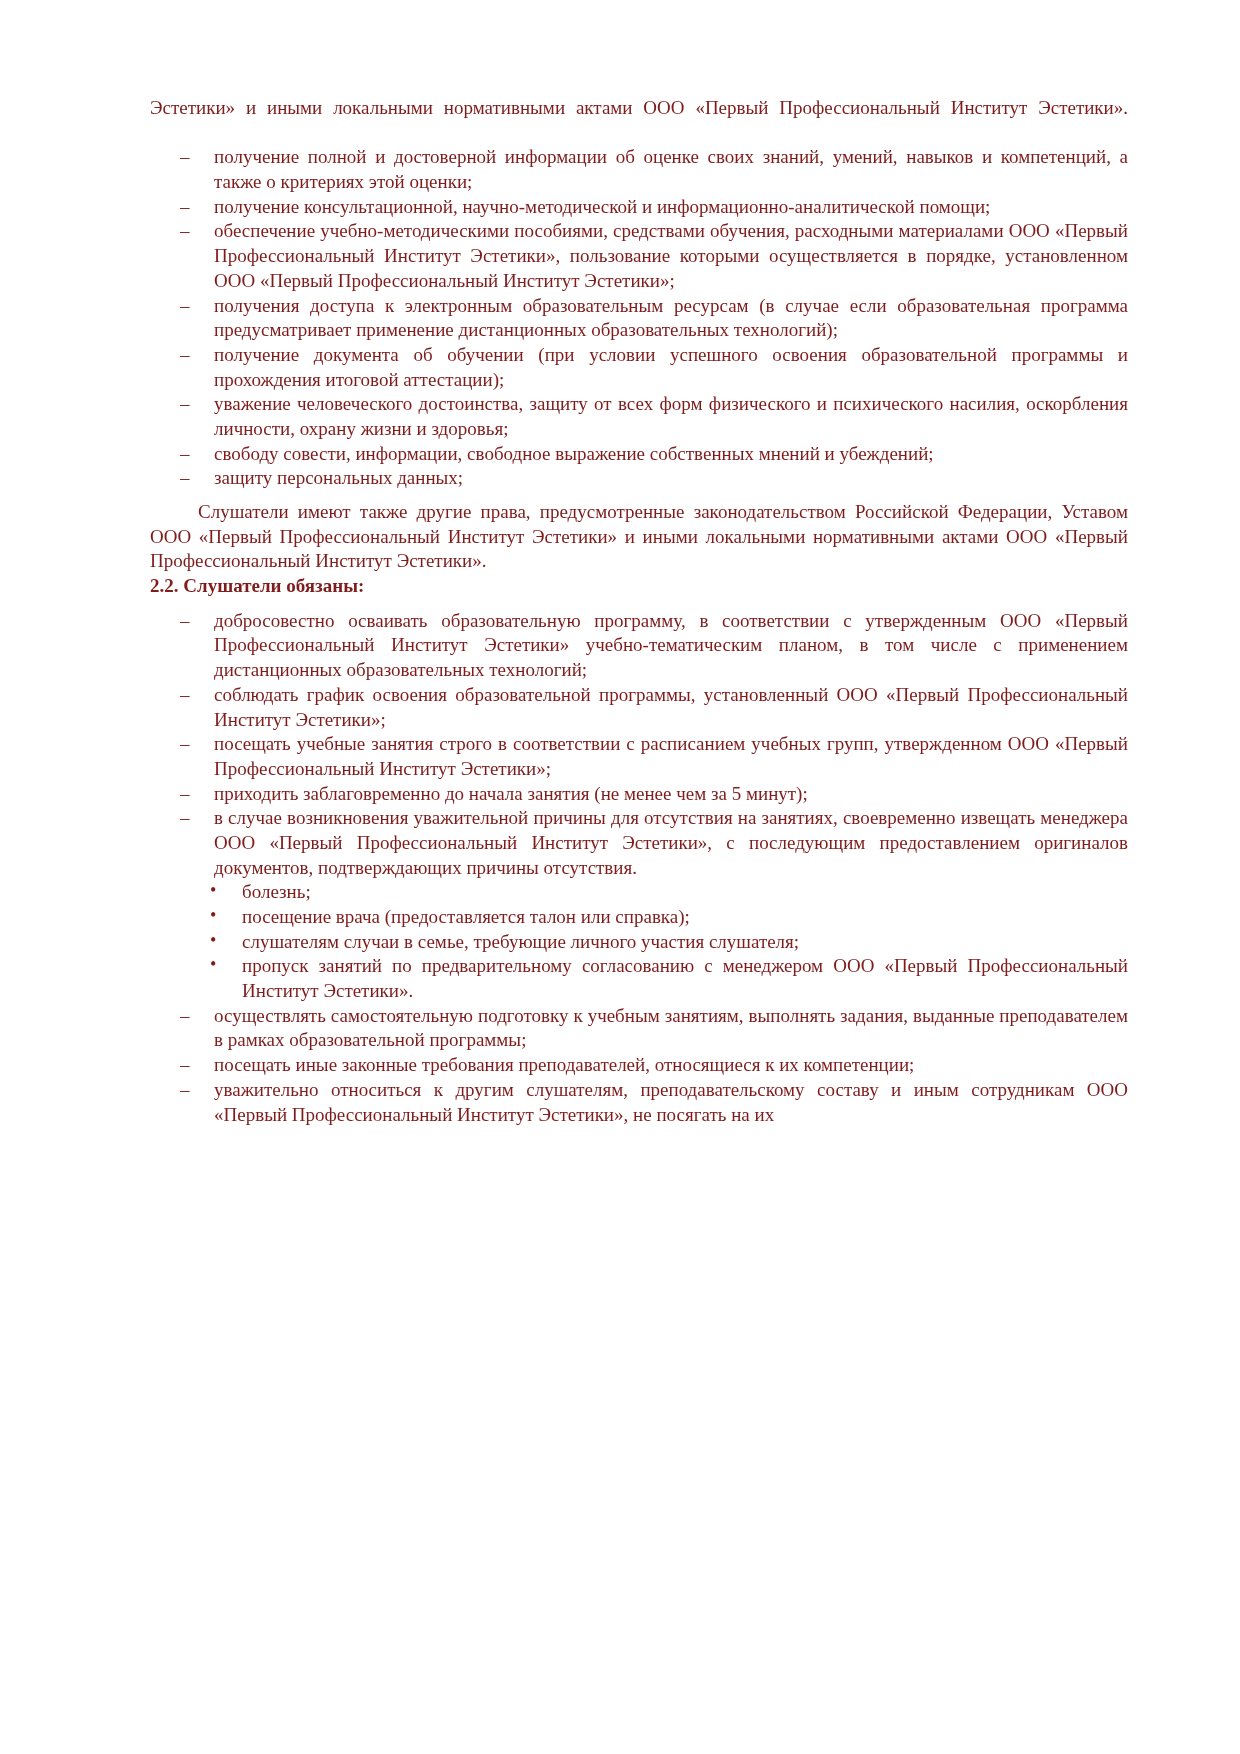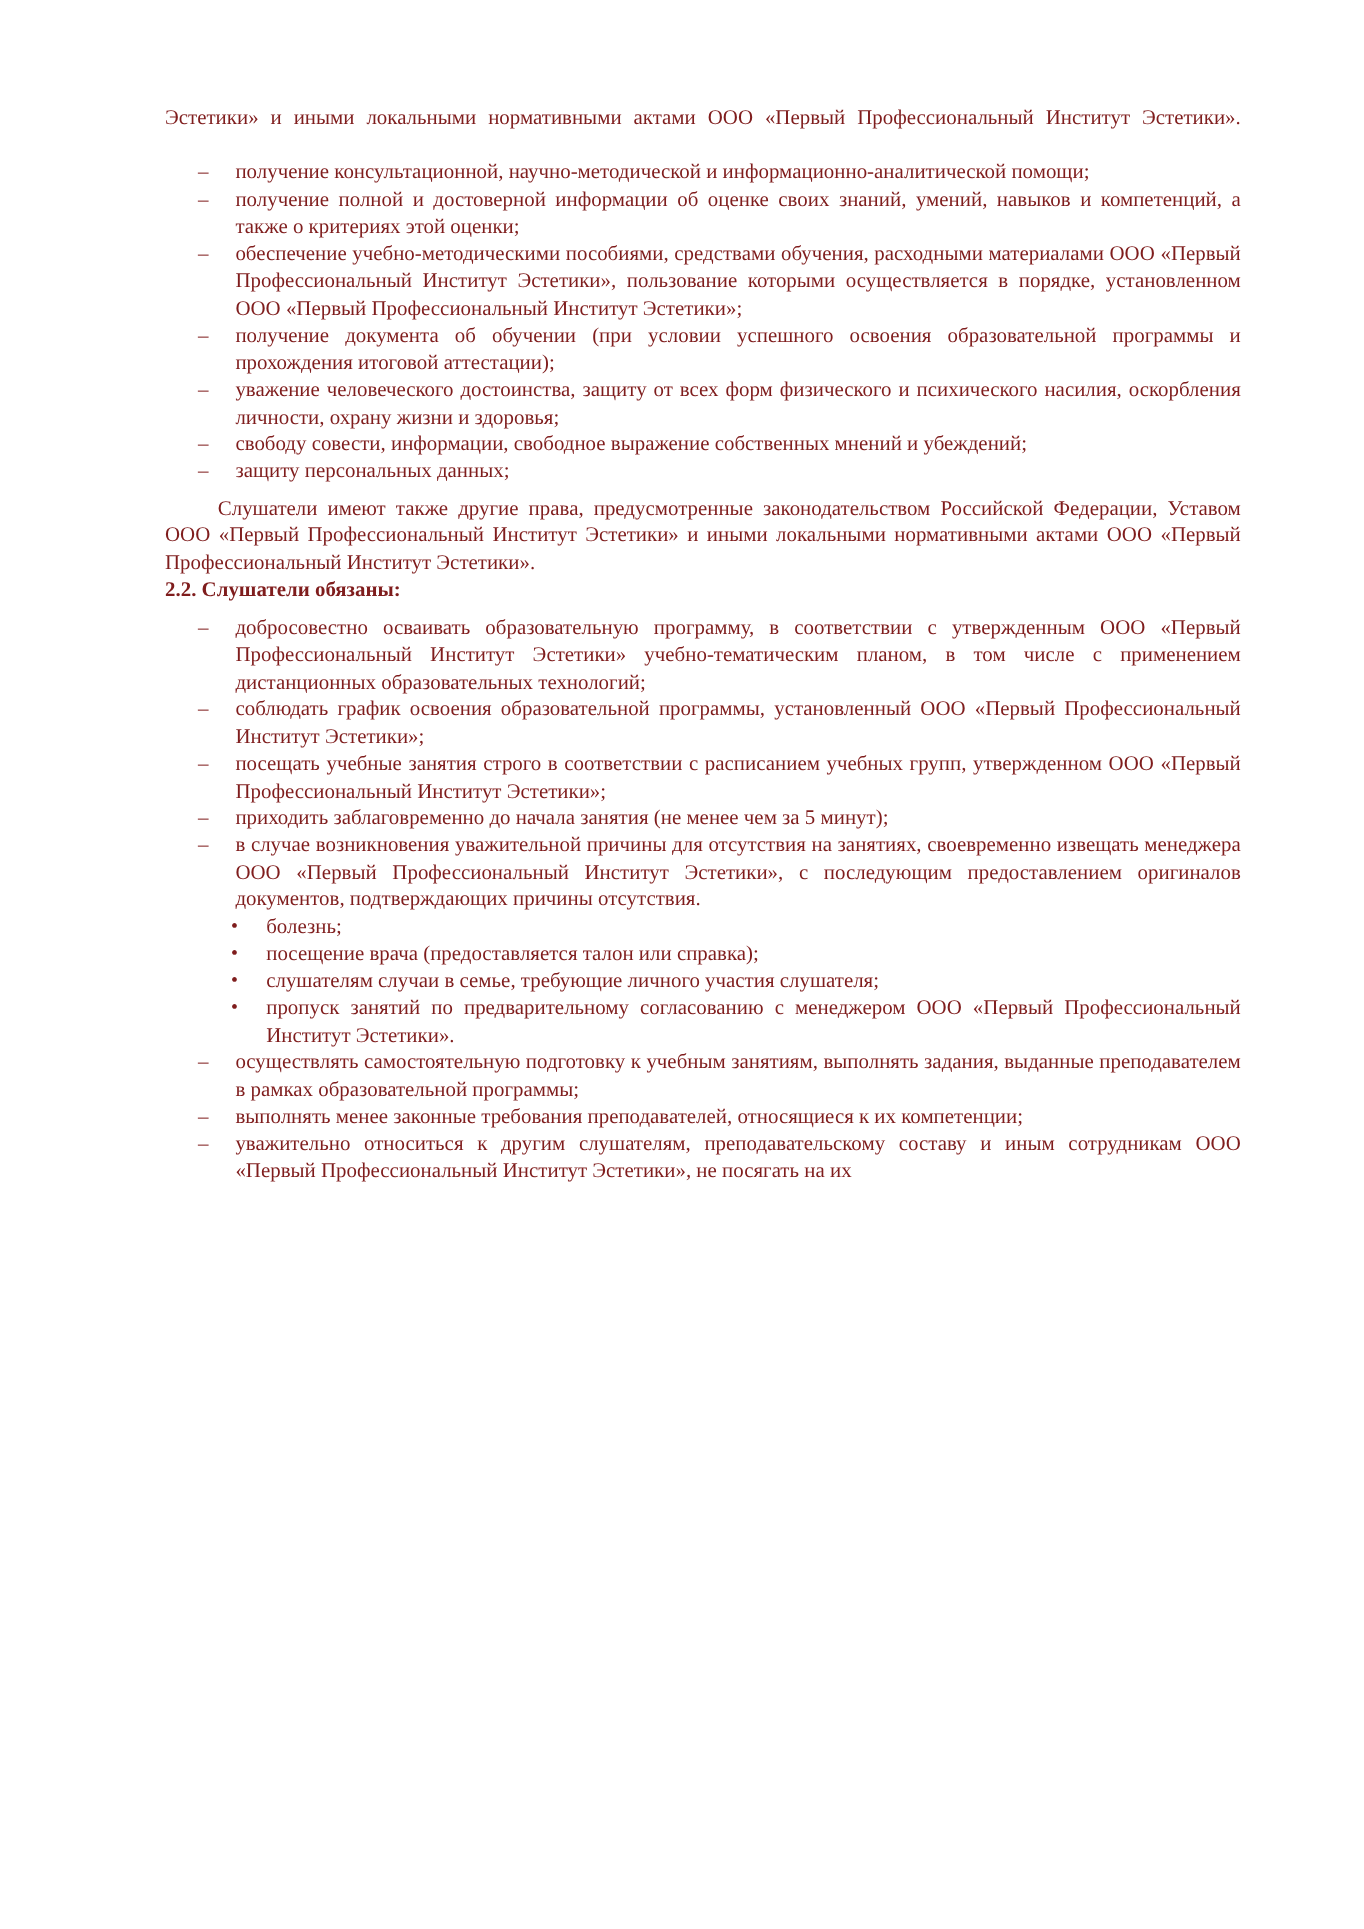--- a/index.html
+++ b/index.html
@@ -85,23 +85,24 @@
 </style>
 </head>
 <body>
 
 <div class="page">
   <div class="doc">
 
     <p class="justify-stretch">Эстетики» и иными локальными нормативными актами ООО «Первый Профессиональный Институт Эстетики».</p>
 
     <ul class="dash">
+      <li>получение полной и достоверной информации об оценке своих знаний, умений, навыков и компетенций, а также о критериях этой оценки;</li>
       <li>получение консультационной, научно-методической и информационно-аналитической помощи;</li>
-      <li>получение полной и достоверной информации об оценке своих знаний, умений, навыков и компетенций, а также о критериях этой оценки;</li>
       <li>обеспечение учебно-методическими пособиями, средствами обучения, расходными материалами ООО «Первый Профессиональный Институт Эстетики», пользование которыми осуществляется в порядке, установленном ООО «Первый Профессиональный Институт Эстетики»;</li>
+      <li>получения доступа к электронным образовательным ресурсам (в случае если образовательная программа предусматривает применение дистанционных образовательных технологий);</li>
       <li>получение документа об обучении (при условии успешного освоения образовательной программы и прохождения итоговой аттестации);</li>
       <li>уважение человеческого достоинства, защиту от всех форм физического и психического насилия, оскорбления личности, охрану жизни и здоровья;</li>
       <li>свободу совести, информации, свободное выражение собственных мнений и убеждений;</li>
       <li>защиту персональных данных;</li>
     </ul>
 
     <div class="spacer-sm"></div>
 
     <p class="para-indent">Слушатели имеют также другие права, предусмотренные законодательством Российской Федерации, Уставом ООО «Первый Профессиональный Институт Эстетики» и иными локальными нормативными актами ООО «Первый Профессиональный Институт Эстетики».</p>
 
@@ -118,18 +119,18 @@
 
     <ul class="bullet">
       <li>болезнь;</li>
       <li>посещение врача (предоставляется талон или справка);</li>
       <li>слушателям случаи в семье, требующие личного участия слушателя;</li>
       <li>пропуск занятий по предварительному согласованию с менеджером ООО «Первый Профессиональный Институт Эстетики».</li>
     </ul>
 
     <ul class="dash">
       <li>осуществлять самостоятельную подготовку к учебным занятиям, выполнять задания, выданные преподавателем в рамках образовательной программы;</li>
-      <li>выполнять менее законные требования преподавателей, относящиеся к их компетенции;</li>
+      <li>посещать иные законные требования преподавателей, относящиеся к их компетенции;</li>
       <li>уважительно относиться к другим слушателям, преподавательскому составу и иным сотрудникам ООО «Первый Профессиональный Институт Эстетики», не посягать на их</li>
     </ul>
 
   </div>
 </div>
 
 </body></html>

